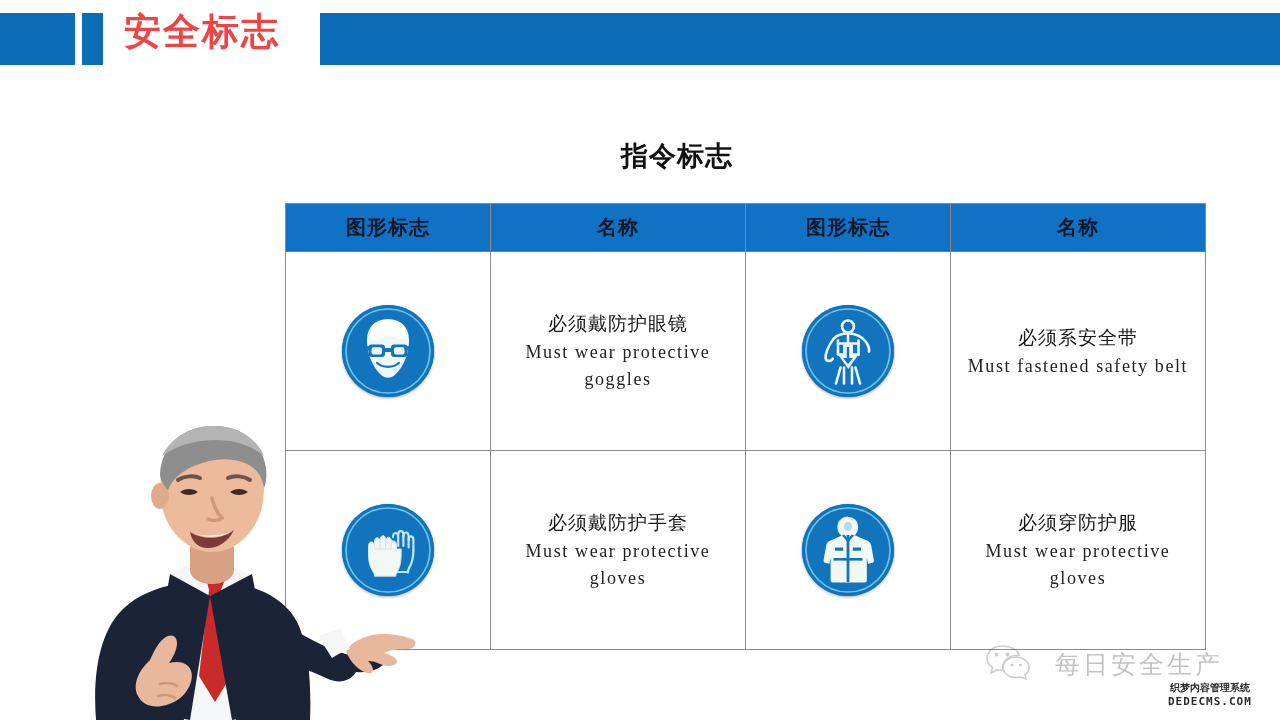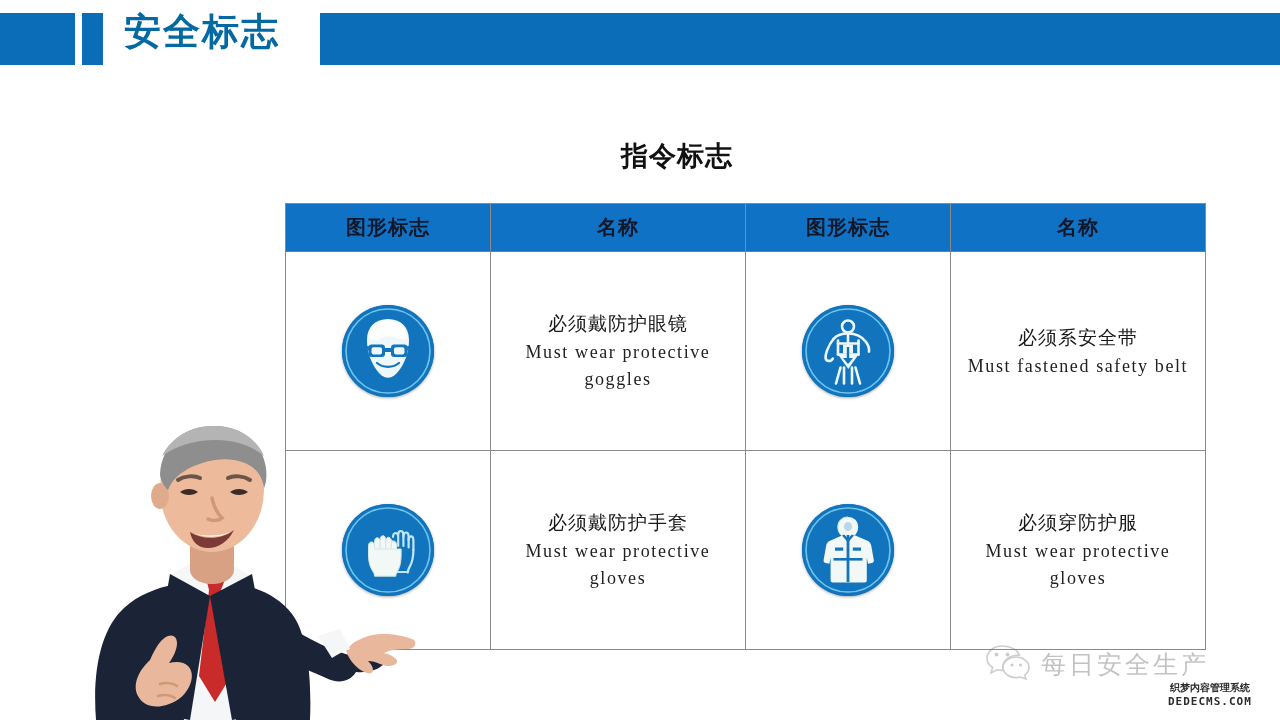--- a/index.html
+++ b/index.html
@@ -32,21 +32,21 @@
   #band-left-wide  { left: 0;    width: 75px; }
   #band-left-thin  { left: 82px; width: 21px; }
   #band-right      { left: 320px; width: 960px; }
 
   #slide-title {
     position: absolute;
     left: 124px;
     top: 10px;
     font-size: 37px;
     font-weight: 700;
-    color: #0369a1;
+    color: #ef4444;
     letter-spacing: 2px;
     line-height: 44px;
     white-space: nowrap;
     z-index: 4;
   }
   #title-backdrop {
     position: absolute;
     left: 103px;
     top: 0;
     width: 217px;
@@ -140,21 +140,21 @@
     pointer-events: none;
   }
 
   
   #wechat-watermark {
     position: absolute;
     left: 985px;
     top: 643px;
     display: flex;
     align-items: center;
-    gap: 10px;
+    gap: 24px;
     opacity: .33;
     z-index: 7;
     font-family: Liberation Serif, serif;
   }
   #wechat-brand {
     font-size: 25px;
     color: #4a4a4a;
     letter-spacing: 3px;
     font-weight: 400;
   }

